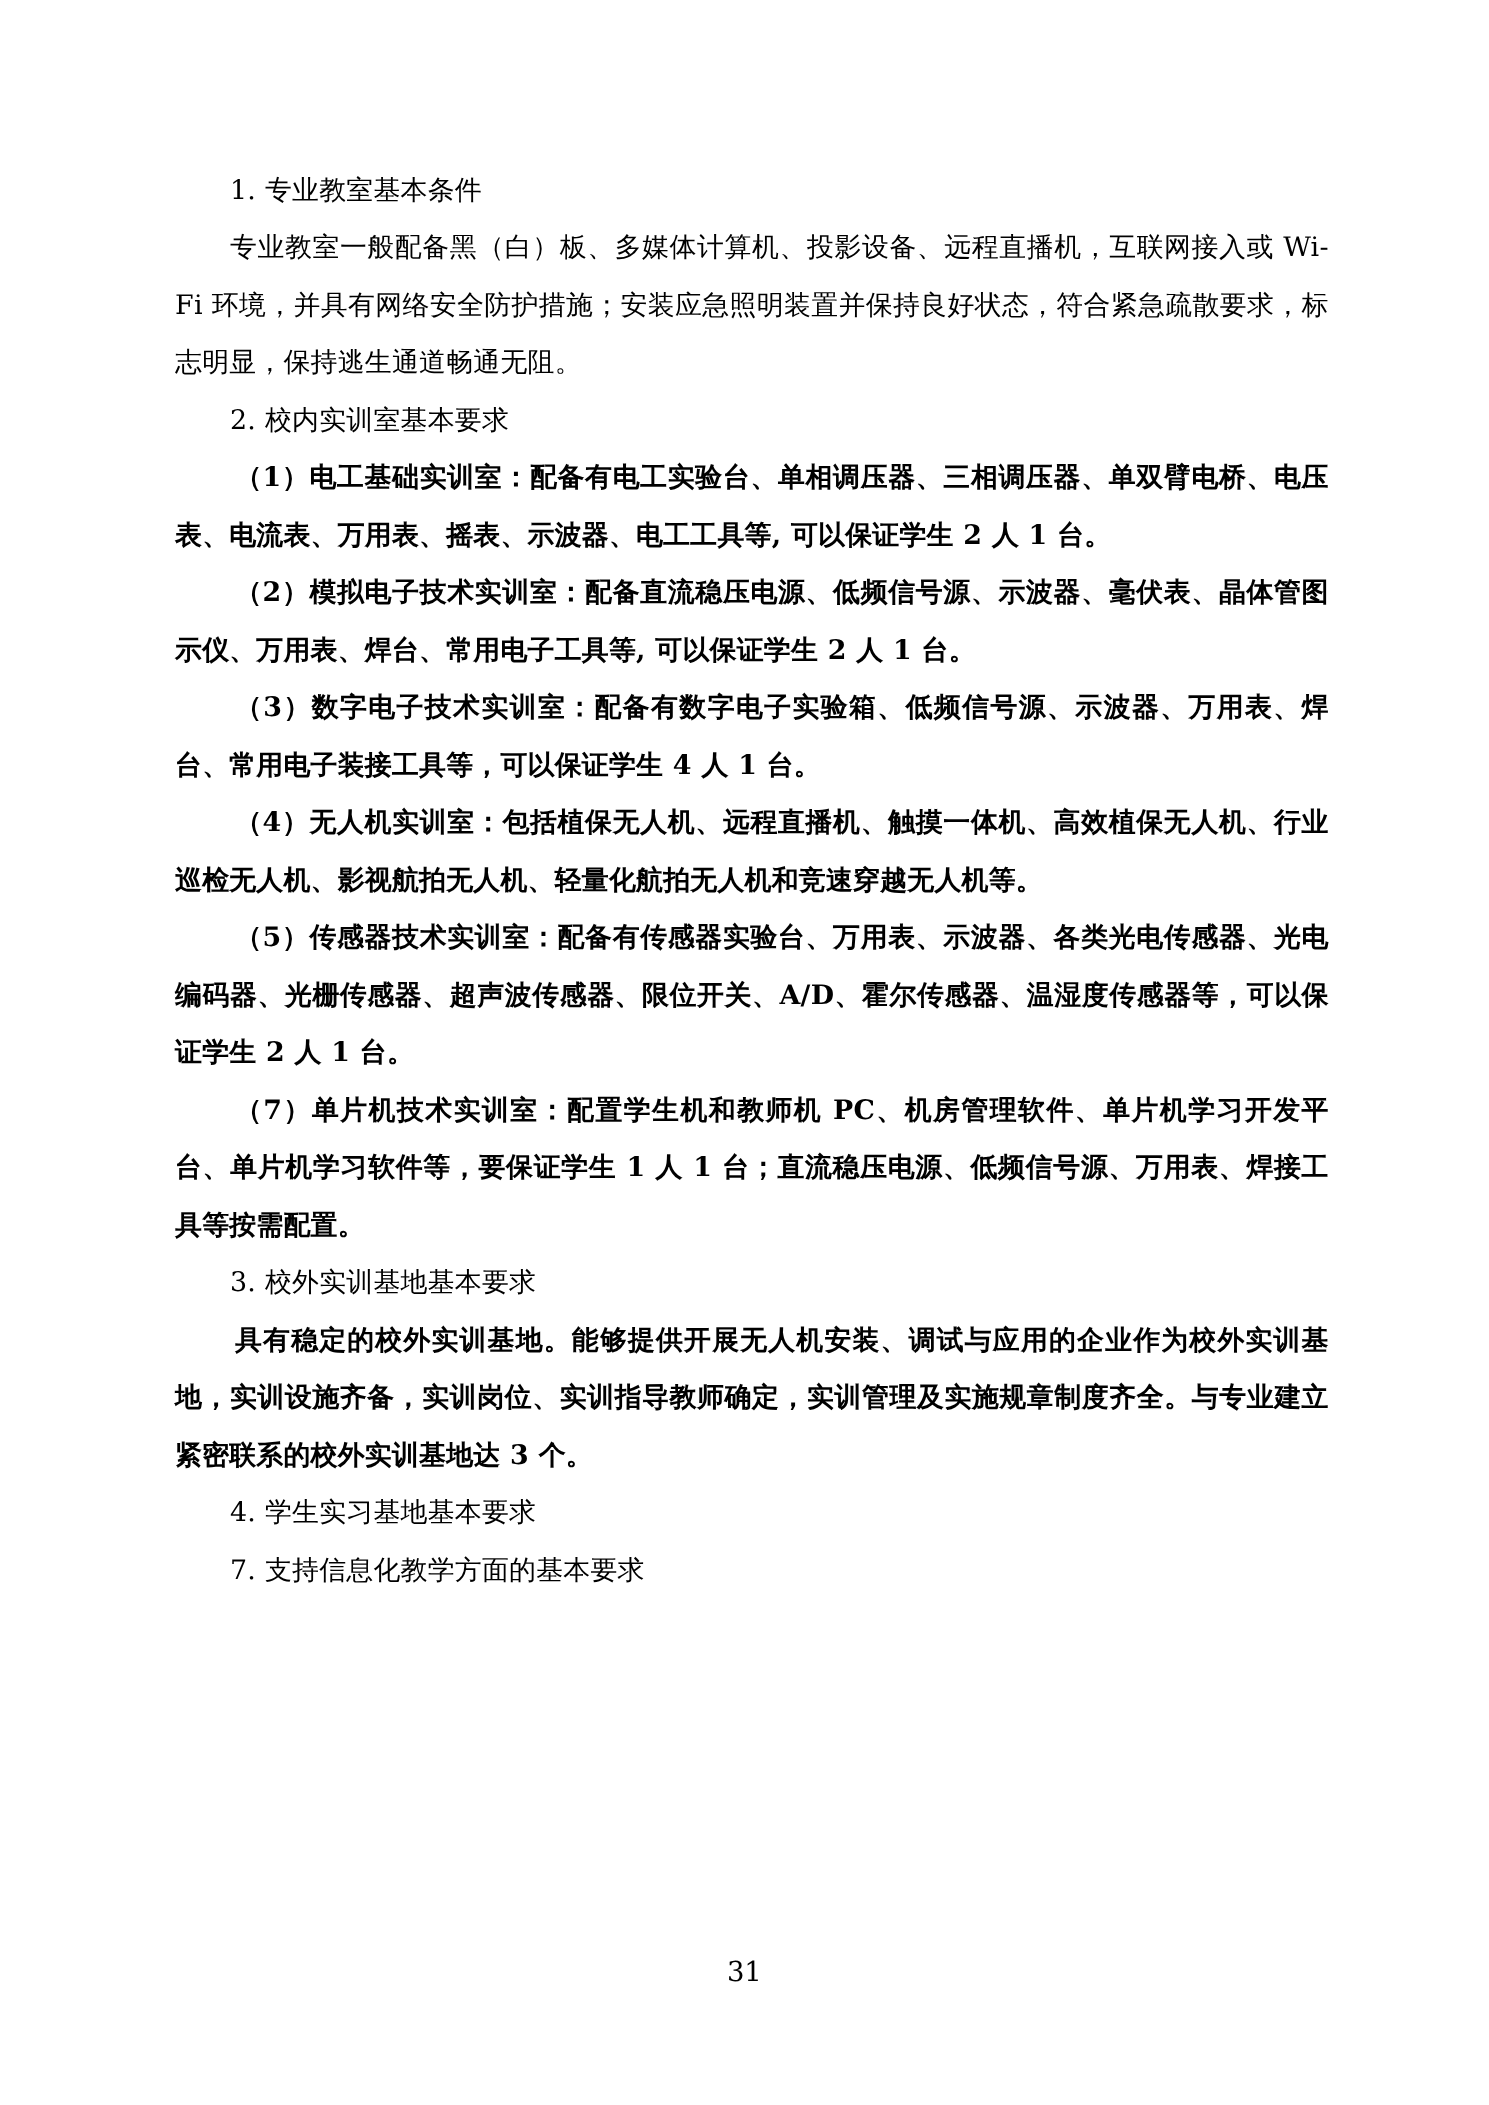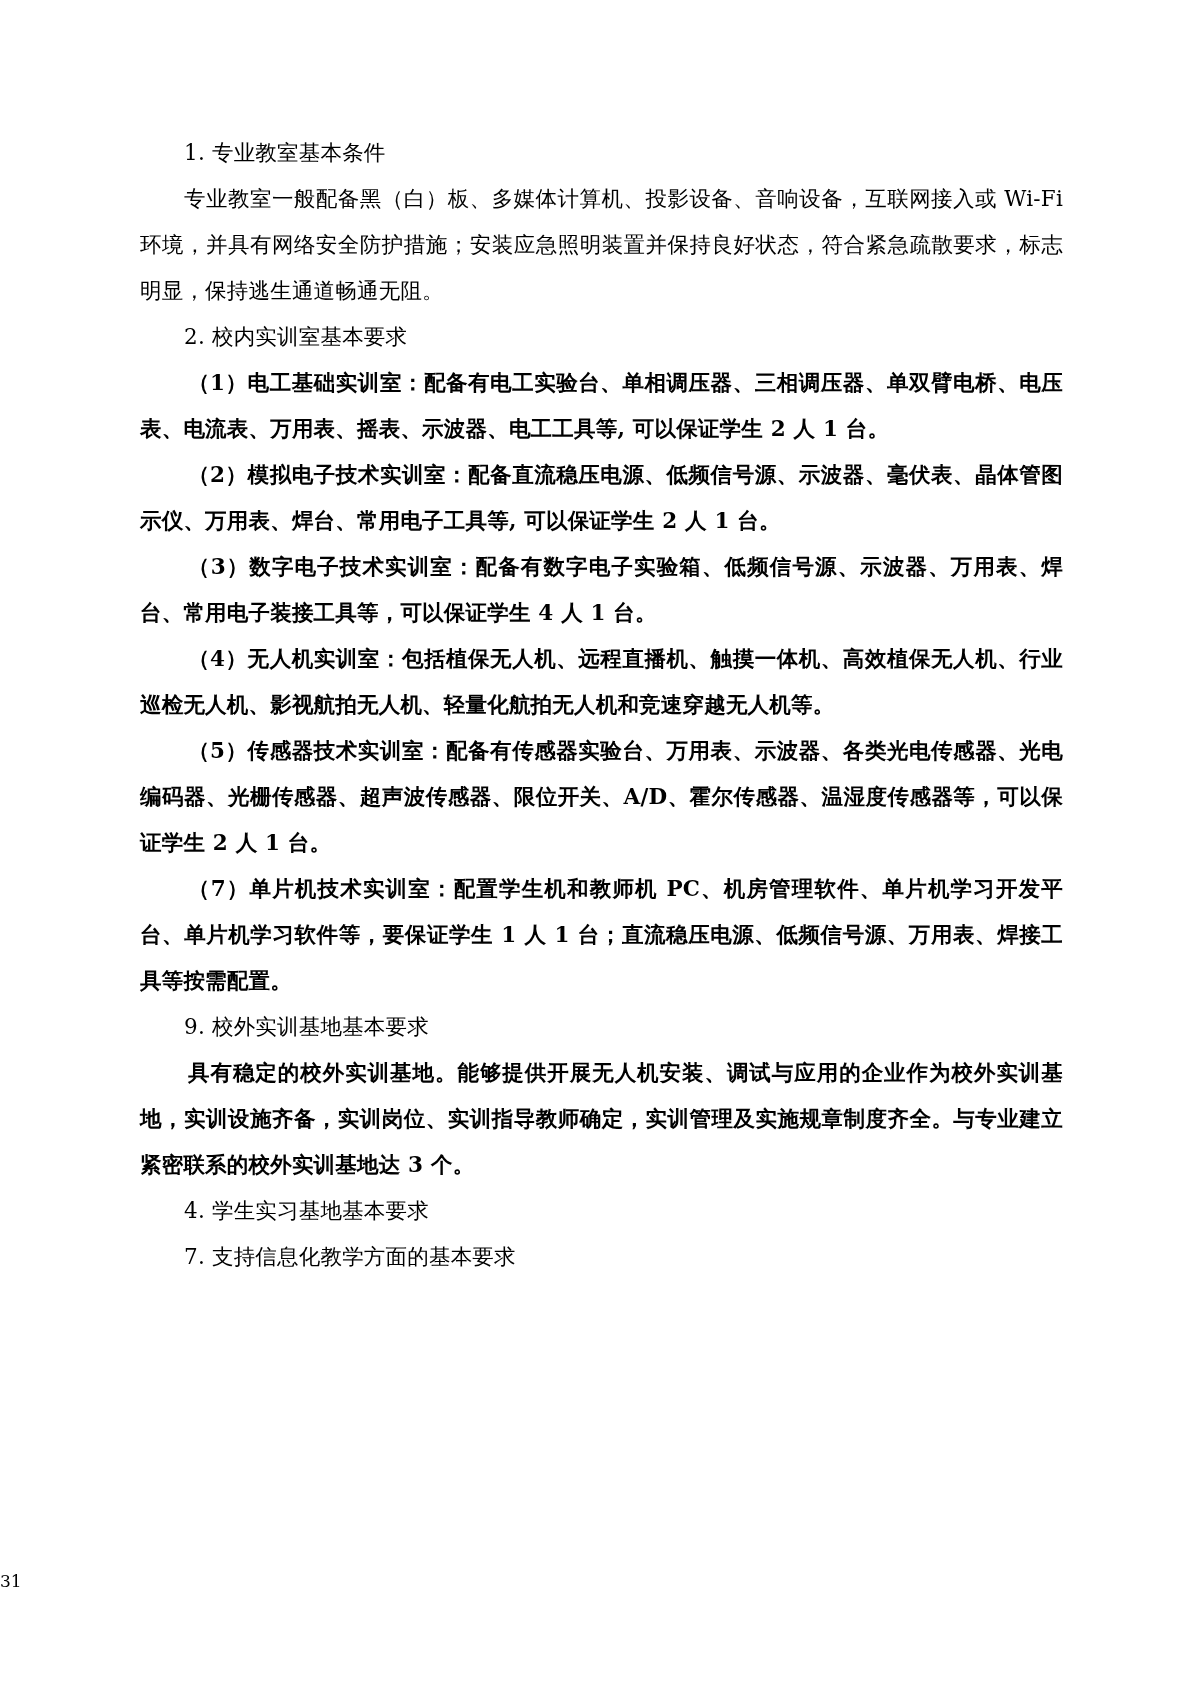--- a/index.html
+++ b/index.html
@@ -38,39 +38,39 @@
   }
   .indent-2 {
     text-indent: 48px;
     font-weight: bold;
   }
   .page-number {
     position: absolute;
     left: 0;
     right: 0;
     bottom: 58px;
-    text-align: left;
-    font-size: 17px;
+    text-align: center;
+    font-size: 22px;
     font-family: "DejaVu Serif", "Liberation Serif", serif;
     color: #000000;
   }
 </style>
 </head>
 <body>
 
 <div class="page">
   <div class="doc-body">
     <p class="indent-1">1. 专业教室基本条件</p>
-    <p class="indent-1">专业教室一般配备黑（白）板、多媒体计算机、投影设备、音响设备，互联网接入或 Wi-Fi 环境，并具有网络安全防护措施；安装应急照明装置并保持良好状态，符合紧急疏散要求，标志明显，保持逃生通道畅通无阻。</p>
+    <p class="indent-1">专业教室一般配备黑（白）板、多媒体计算机、投影设备、远程直播机，互联网接入或 Wi-Fi 环境，并具有网络安全防护措施；安装应急照明装置并保持良好状态，符合紧急疏散要求，标志明显，保持逃生通道畅通无阻。</p>
     <p class="indent-1">2. 校内实训室基本要求</p>
     <p class="indent-2">（1）电工基础实训室：配备有电工实验台、单相调压器、三相调压器、单双臂电桥、电压表、电流表、万用表、摇表、示波器、电工工具等, 可以保证学生 2 人 1 台。</p>
     <p class="indent-2">（2）模拟电子技术实训室：配备直流稳压电源、低频信号源、示波器、毫伏表、晶体管图示仪、万用表、焊台、常用电子工具等, 可以保证学生 2 人 1 台。</p>
     <p class="indent-2">（3）数字电子技术实训室：配备有数字电子实验箱、低频信号源、示波器、万用表、焊台、常用电子装接工具等，可以保证学生 4 人 1 台。</p>
     <p class="indent-2">（4）无人机实训室：包括植保无人机、远程直播机、触摸一体机、高效植保无人机、行业巡检无人机、影视航拍无人机、轻量化航拍无人机和竞速穿越无人机等。</p>
     <p class="indent-2">（5）传感器技术实训室：配备有传感器实验台、万用表、示波器、各类光电传感器、光电编码器、光栅传感器、超声波传感器、限位开关、A/D、霍尔传感器、温湿度传感器等，可以保证学生 2 人 1 台。</p>
     <p class="indent-2">（7）单片机技术实训室：配置学生机和教师机 PC、机房管理软件、单片机学习开发平台、单片机学习软件等，要保证学生 1 人 1 台；直流稳压电源、低频信号源、万用表、焊接工具等按需配置。</p>
-    <p class="indent-1">9. 校外实训基地基本要求</p>
+    <p class="indent-1">3. 校外实训基地基本要求</p>
     <p class="indent-2">具有稳定的校外实训基地。能够提供开展无人机安装、调试与应用的企业作为校外实训基地，实训设施齐备，实训岗位、实训指导教师确定，实训管理及实施规章制度齐全。与专业建立紧密联系的校外实训基地达 3 个。</p>
     <p class="indent-1">4. 学生实习基地基本要求</p>
     <p class="indent-1">7. 支持信息化教学方面的基本要求</p>
   </div>
   <div class="page-number">31</div>
 </div>
 
 </body></html>

